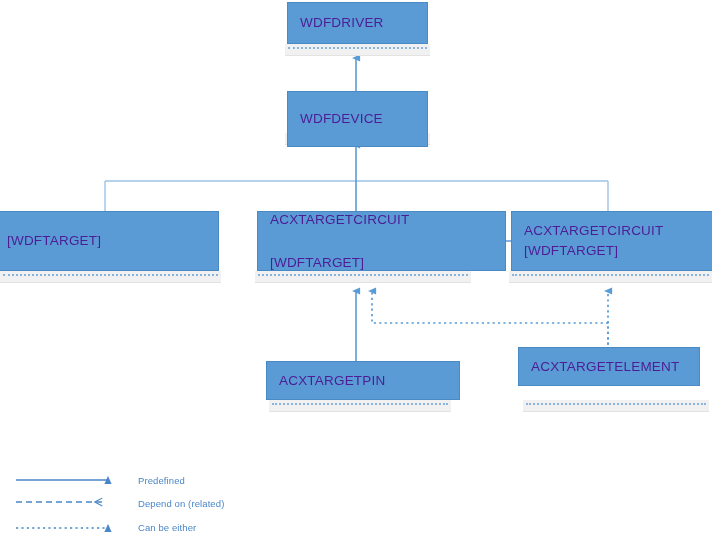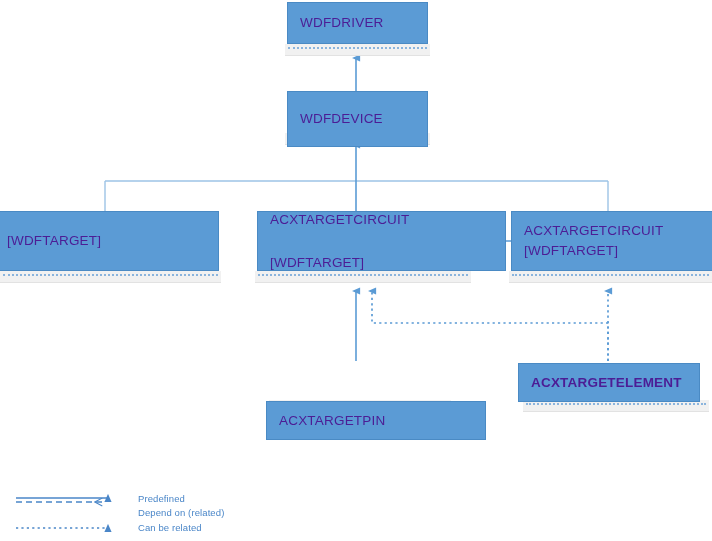--- a/index.html
+++ b/index.html
@@ -145,62 +145,62 @@
     <span class="ln">[WDFTARGET]</span>
   </div>
 
   <div class="shadow" style="left:509px; top:271px; width:203px; height:12px;"></div>
   <div class="node" style="left:511px; top:211px; width:203px; height:60px;">
     <span class="ln">ACXTARGETCIRCUIT</span>
     <span class="ln">[WDFTARGET]</span>
   </div>
 
   <div class="shadow" style="left:269px; top:400px; width:182px; height:12px;"></div>
-  <div class="node" style="left:266px; top:361px; width:220px; height:39px;margin-top:40px;">
+  <div class="node" style="left:266px; top:361px; width:194px; height:39px;">
     <span class="ln">ACXTARGETPIN</span>
   </div>
 
   <div class="shadow" style="left:523px; top:400px; width:186px; height:12px;"></div>
-  <div class="node" style="left:518px; top:363px; width:182px; height:39px;font-weight:bold;">
+  <div class="node" style="left:518px; top:347px; width:182px; height:39px;">
     <span class="ln">ACXTARGETELEMENT</span>
   </div>
 
   <div>
 
-    <div class="legend-row" style="left:14px; top:491px; width:220px; height:14px;">
+    <div class="legend-row" style="left:14px; top:473px; width:220px; height:14px;">
       <svg width="108" height="14" viewBox="0 0 108 14">
         <defs>
           <marker id="lg-arrow-solid" markerWidth="9" markerHeight="9" refX="4.2" refY="4.5" orient="auto" markerUnits="userSpaceOnUse">
             <path d="M0.6,8.6 L4.2,0.4 L7.8,8.6 Z" fill="#4a86c8"></path>
           </marker>
         </defs>
         <path d="M2,7 L94,7" stroke="#4a86c8" stroke-width="1.4" fill="none" marker-end="url(#lg-arrow-solid)"></path>
       </svg>
       <span class="legend-label" style="top:2px;">Predefined</span>
     </div>
 
     <div class="legend-row" style="left:14px; top:495px; width:220px; height:14px;">
       <svg width="108" height="14" viewBox="0 0 108 14">
         <defs>
           <marker id="lg-arrow-open" markerWidth="10" markerHeight="9" refX="8.5" refY="4.5" orient="auto" markerUnits="userSpaceOnUse">
             <path d="M8.8,0.6 L1.2,4.5 L8.8,8.4" fill="none" stroke="#4a86c8" stroke-width="1.1"></path>
           </marker>
         </defs>
         <path d="M2,7 L88,7" stroke="#4a86c8" stroke-width="1.3" fill="none" stroke-dasharray="6,4" marker-end="url(#lg-arrow-open)"></path>
       </svg>
-      <span class="legend-label" style="top:12px;">Depend on (related)</span>
+      <span class="legend-label" style="top:3px;">Depend on (related)</span>
     </div>
 
     <div class="legend-row" style="left:14px; top:521px; width:220px; height:14px;">
       <svg width="108" height="14" viewBox="0 0 108 14">
         <defs>
           <marker id="lg-arrow-dotted" markerWidth="9" markerHeight="9" refX="4.2" refY="4.5" orient="auto" markerUnits="userSpaceOnUse">
             <path d="M0.6,8.6 L4.2,0.4 L7.8,8.6 Z" fill="#4a86c8"></path>
           </marker>
         </defs>
         <path d="M2,7 L94,7" stroke="#4a86c8" stroke-width="1.7" fill="none" stroke-dasharray="2.2,3.2" stroke-linecap="butt" marker-end="url(#lg-arrow-dotted)"></path>
       </svg>
-      <span class="legend-label" style="top:1px;">Can be related</span>
+      <span class="legend-label" style="top:1px;">Can be either</span>
     </div>
 
   </div>
 
 </div>
 
 </body></html>

